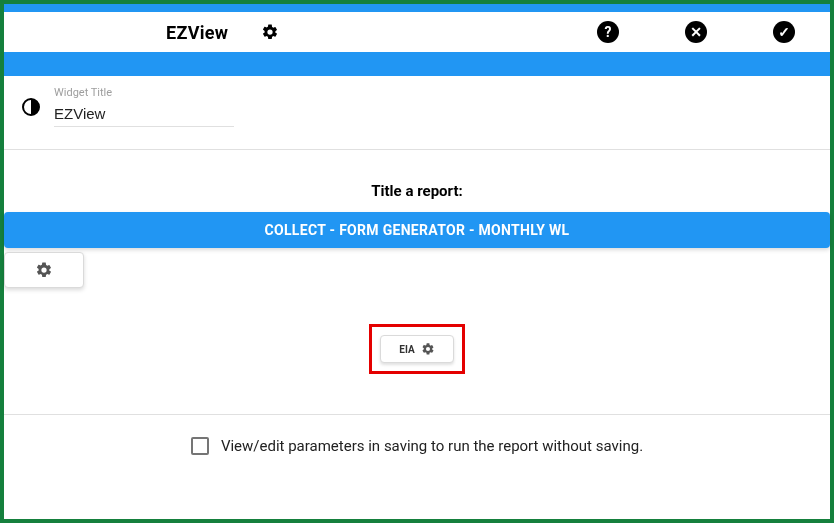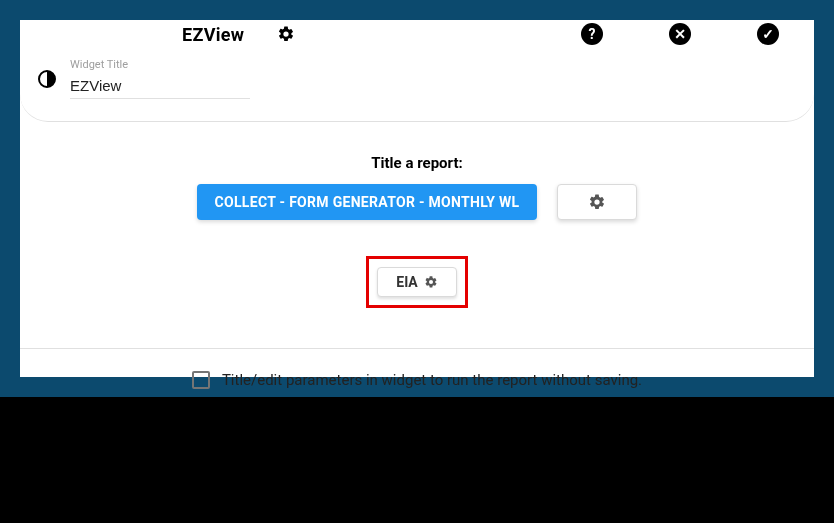--- a/index.html
+++ b/index.html
@@ -1,40 +1,40 @@
 <!DOCTYPE html>
 <html><head>
 <meta charset="utf-8">
 <style>
   * { box-sizing: border-box; margin: 0; padding: 0; }
   html, body { width: 834px; height: 523px; font-family: Roboto, Arial, sans-serif; background: #000; }
-  .outer { width: 834px; height: 397px; background: #0c4a6e; padding: 20px; }
+  .outer { width: 834px; height: 523px; background: #15803d; padding: 4px; }
   .frame { width: 100%; height: 100%; background: #fff; display: flex; flex-direction: column; }
   .top-accent { height: 8px; background: #2196f3; }
   .header { display: flex; align-items: center; height: 40px; padding: 0 12px; }
   .header .title { font-weight: 700; font-size: 18px; color: #000; margin-left: 150px; margin-right: 28px; letter-spacing: 0.3px; }
   .header .left-icons { display: flex; align-items: center; }
   .header .spacer { flex: 1; }
   .header .right-icons { display: flex; align-items: center; gap: 60px; margin-right: 20px; }
   .icon-btn { width: 28px; height: 28px; display: inline-flex; align-items: center; justify-content: center; cursor: pointer; }
   .circle-icon { width: 22px; height: 22px; border-radius: 50%; background: #000; color: #fff; display: inline-flex; align-items: center; justify-content: center; font-size: 14px; font-weight: bold; }
   .subheader { height: 24px; background: #2196f3; }
-  .config-row { padding: 10px 18px 22px 18px; display: flex; align-items: center; border-bottom: 1px solid #e0e0e0; gap: 14px; border-radius: 28px; }
+  .config-row { padding: 10px 18px 22px 18px; display: flex; align-items: center; border-bottom: 1px solid #e0e0e0; gap: 14px; }
   .contrast-icon { width: 18px; height: 18px; border-radius: 50%; border: 2px solid #000; background: linear-gradient(to right, #fff 50%, #000 50%); flex-shrink: 0; }
   .text-field { width: 180px; }
   .text-field .label { font-size: 11px; color: #9e9e9e; margin-bottom: 2px; }
   .text-field .input { border: none; border-bottom: 1px solid #e0e0e0; font-size: 15px; padding: 4px 0; width: 100%; outline: none; color: #222; }
   .content { padding-top: 32px; text-align: center; }
   .section-label { font-weight: 700; font-size: 15px; color: #000; margin-bottom: 12px; }
-  .row-buttons { display: flex; justify-content: center; gap: 20px; margin-bottom: 36px; }
+  .row-buttons { display: flex; justify-content: center; gap: 4px; margin-bottom: 36px; flex-direction: column; }
   .btn { display: inline-flex; align-items: center; justify-content: center; border-radius: 4px; font-size: 14px; font-weight: 700; cursor: pointer; box-shadow: 0 2px 4px rgba(0,0,0,0.15); padding: 0 18px; height: 36px; }
   .btn-primary { background: #2196f3; color: #fff; text-transform: uppercase; letter-spacing: 0.3px; }
   .btn-outline { background: #fff; border: 1px solid #dadada; color: #555; width: 80px; }
   .highlight-box { display: inline-block; border: 3px solid #e40000; padding: 8px; margin-bottom: 40px; }
-  .eia-btn { display: inline-flex; align-items: center; gap: 6px; padding: 6px 18px; border: 1px solid #dadada; border-radius: 4px; background: #fff; box-shadow: 0 2px 3px rgba(0,0,0,0.12); font-weight: 700; font-size: 14px; color: #333; cursor: pointer; }
+  .eia-btn { display: inline-flex; align-items: center; gap: 6px; padding: 6px 18px; border: 1px solid #dadada; border-radius: 4px; background: #fff; box-shadow: 0 2px 3px rgba(0,0,0,0.12); font-weight: 700; font-size: 10px; color: #333; cursor: pointer; }
   .divider { height: 1px; background: #e0e0e0; margin: 0 0 22px 0; }
   .checkbox-row { display: flex; align-items: center; justify-content: center; gap: 12px; }
   .checkbox { width: 18px; height: 18px; border: 2px solid #757575; border-radius: 2px; cursor: pointer; }
   .checkbox-label { font-size: 15px; color: #222; }
   svg.gear { width: 18px; height: 18px; }
   svg.gear path { fill: #555; }
   svg.gear-hdr path { fill: #000; }
 </style>
 </head>
 <body>
@@ -86,17 +86,17 @@
         <div class="eia-btn">
           <span>EIA</span>
           <svg class="gear" viewBox="0 0 24 24" style="width:14px;height:14px">
               <path d="M19.14,12.94a7.14,7.14,0,0,0,.05-.94,7.14,7.14,0,0,0-.05-.94l2.03-1.58a.5.5,0,0,0,.12-.64l-1.92-3.32a.5.5,0,0,0-.61-.22l-2.39.96a7.03,7.03,0,0,0-1.62-.94l-.36-2.54A.5.5,0,0,0,13.9,2h-3.8a.5.5,0,0,0-.49.42l-.36,2.54a7.03,7.03,0,0,0-1.62.94l-2.39-.96a.5.5,0,0,0-.61.22L2.71,8.48a.5.5,0,0,0,.12.64l2.03,1.58a7.14,7.14,0,0,0-.05.94,7.14,7.14,0,0,0,.05.94L2.83,14.16a.5.5,0,0,0-.12.64l1.92,3.32a.5.5,0,0,0,.61.22l2.39-.96a7.03,7.03,0,0,0,1.62.94l.36,2.54a.5.5,0,0,0,.49.42h3.8a.5.5,0,0,0,.49-.42l.36-2.54a7.03,7.03,0,0,0,1.62-.94l2.39.96a.5.5,0,0,0,.61-.22l1.92-3.32a.5.5,0,0,0-.12-.64ZM12,15.5A3.5,3.5,0,1,1,15.5,12,3.5,3.5,0,0,1,12,15.5Z"></path>
             </svg>
         </div>
       </div>
       <div class="divider"></div>
       <div class="checkbox-row">
         <span class="checkbox"></span>
-        <span class="checkbox-label">Title/edit parameters in widget to run the report without saving.</span>
+        <span class="checkbox-label">View/edit parameters in saving to run the report without saving.</span>
       </div>
     </div>
   </div>
 </div>
 
 </body></html>

